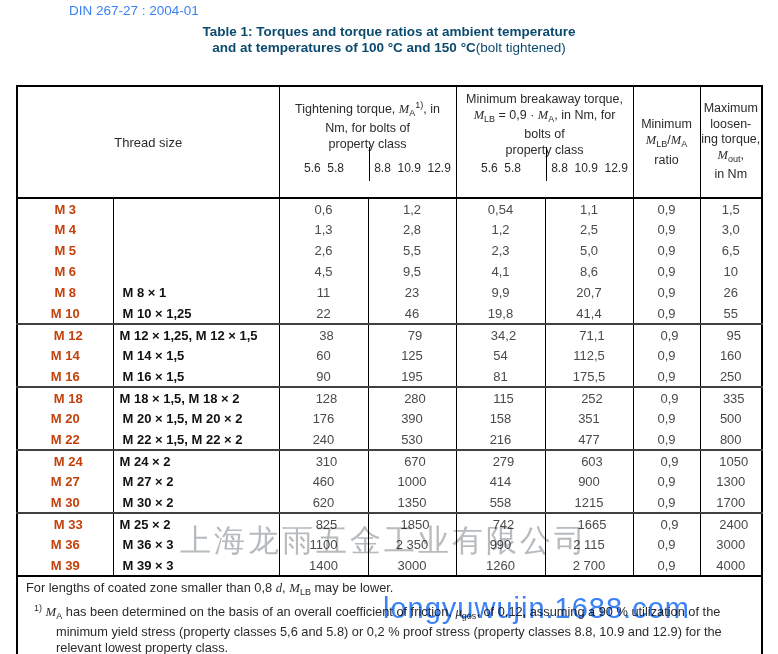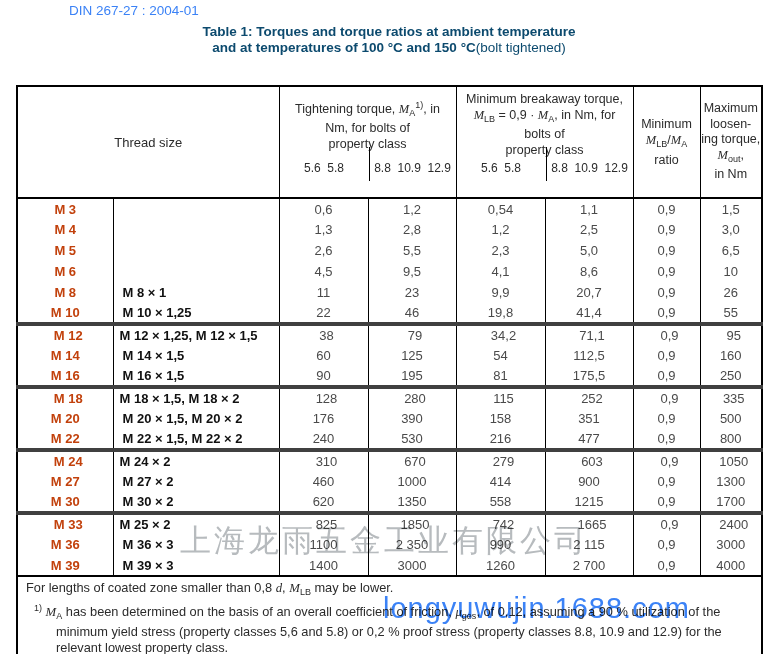--- a/index.html
+++ b/index.html
@@ -26,21 +26,21 @@
     padding-bottom:6px;font-size:12px;white-space:pre;color:#2b2b2b;}
   .sub-cell.div{border-left:1px solid #000;flex:1;}
   .w89{width:89px;}
   .center-lines{text-align:center;line-height:16px;}
   .msym{font-family:"Liberation Serif", serif;font-style:italic;}
   .sb{font-size:9px;vertical-align:-3px;}
   .sp{font-size:9px;vertical-align:5px;}
   tbody tr{height:21px;}
   tbody td{padding:0;font-size:13px;vertical-align:middle;}
   tbody td + td{border-left:1px solid #000;}
-  tbody tr.group-start td{border-top:4px solid #404040;padding-left:6px;}
+  tbody tr.group-start td{border-top:2px solid #404040;padding-left:6px;}
   td.c-size{text-align:center;font-weight:bold;color:#c2410c;}
   td.c-fine{text-align:left;padding-left:9px;font-weight:bold;color:#111;}
   td.c-num{text-align:center;color:#4a4a4a;}
   tfoot td{border-top:2px solid #000;padding:3px 8px 4px 8px;font-size:12.8px;
     line-height:15.5px;color:#2b2b2b;vertical-align:top;}
   .fn{padding-left:30px;text-indent:-22px;}
   .wm{position:absolute;mix-blend-mode:multiply;pointer-events:none;
     white-space:nowrap;z-index:5;}
   .wm-cn{left:180px;top:520px;font-size:31px;letter-spacing:3px;color:#b7bbbe;}
   .wm-url{left:383px;top:592px;font-size:29px;letter-spacing:1px;color:#3b82f6;}

